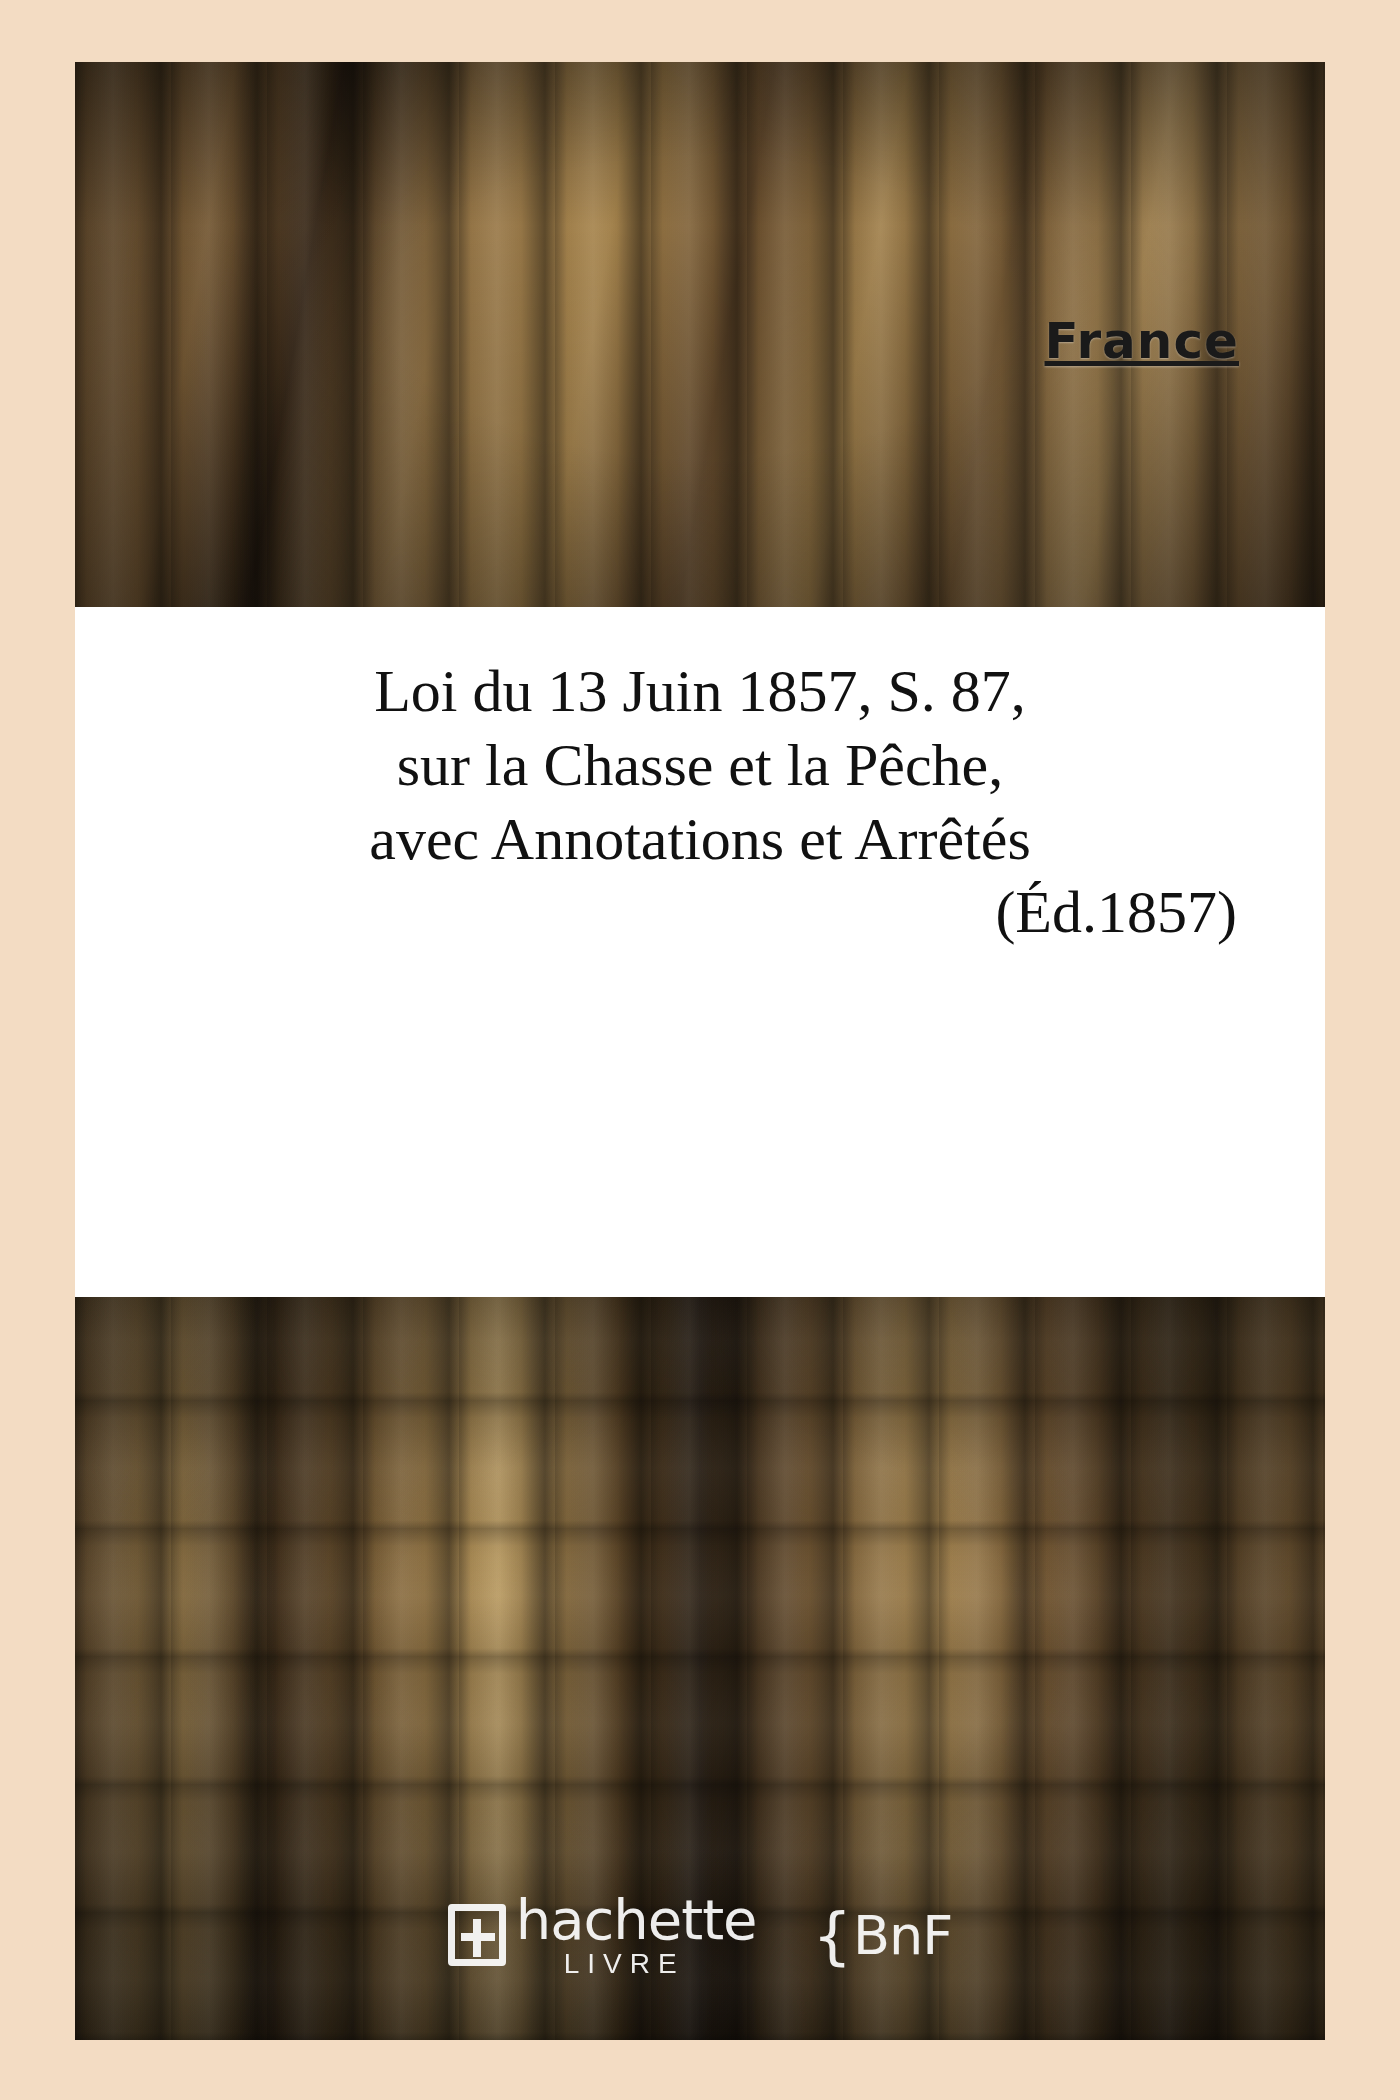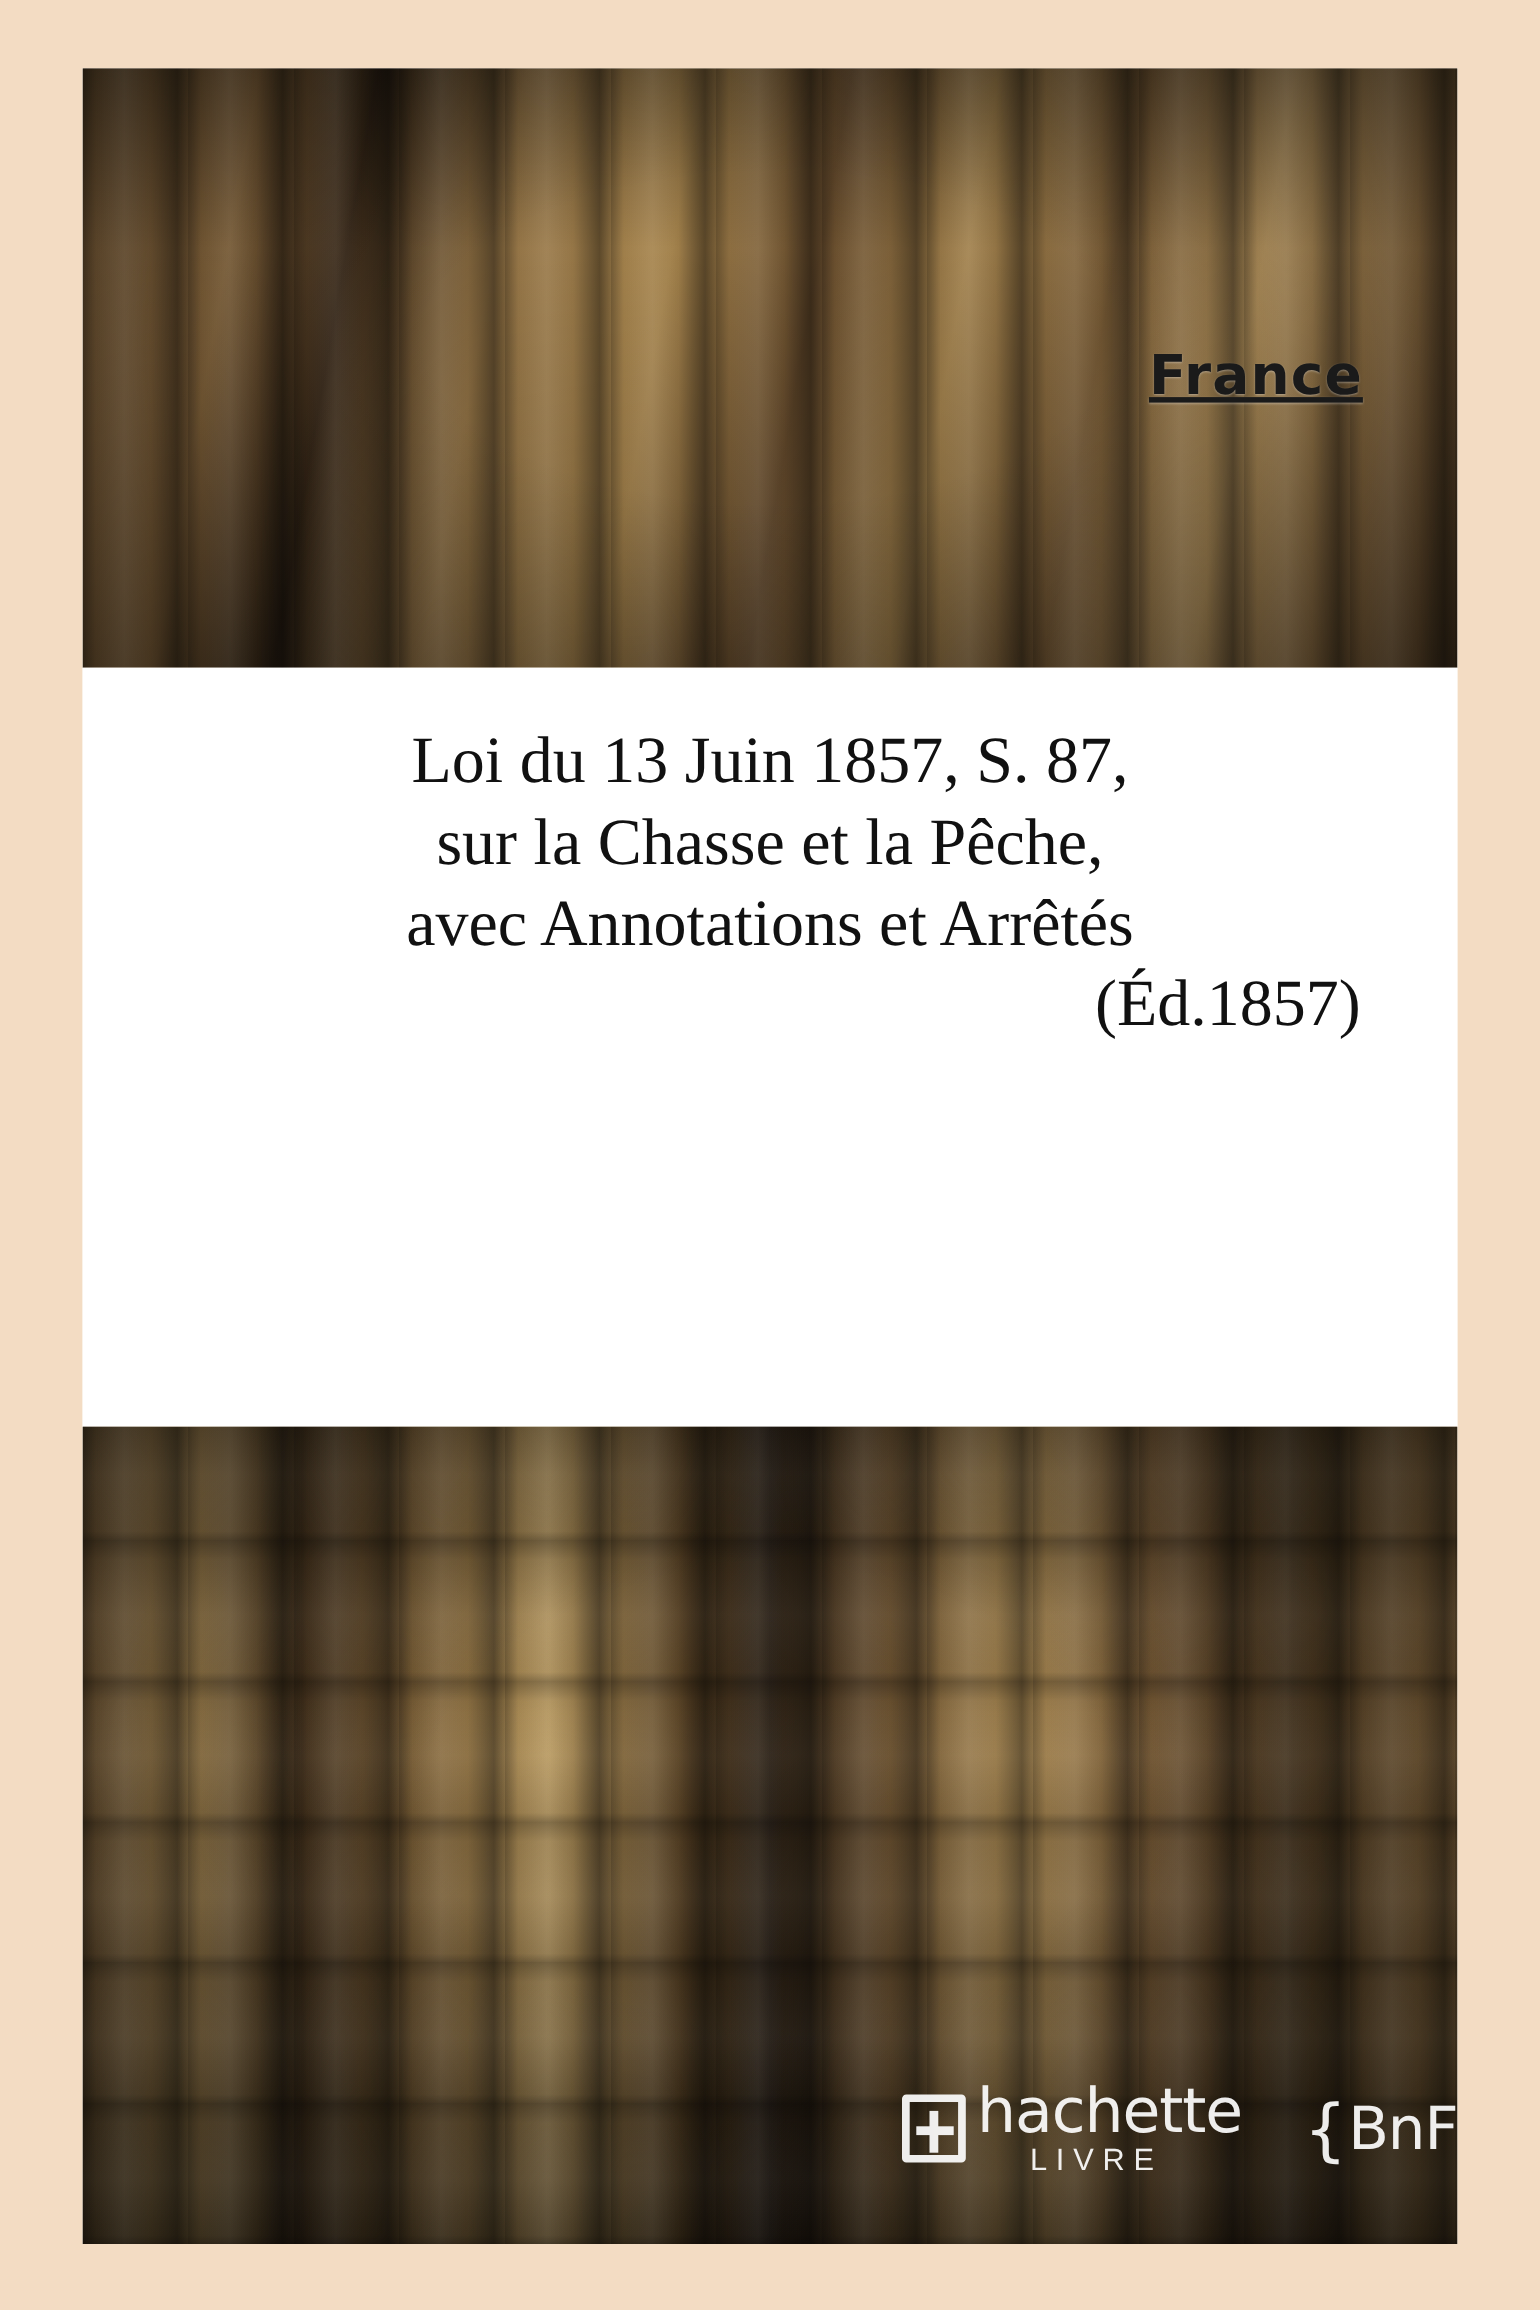--- a/index.html
+++ b/index.html
@@ -131,21 +131,21 @@
   .title .line { display: block; white-space: nowrap; }
   .title .line-4 { text-align: right; padding-right: 18px; }
 
   
   .logos {
     position: absolute;
     left: 0;
     bottom: 62px;
     width: 100%;
     display: flex;
-    justify-content: flex-end;
+    justify-content: center;
     align-items: center;
     gap: 56px;
   }
   .logo-hachette {
     display: flex;
     align-items: center;
     gap: 10px;
     opacity: 0.92;
   }
   .h-mark {

